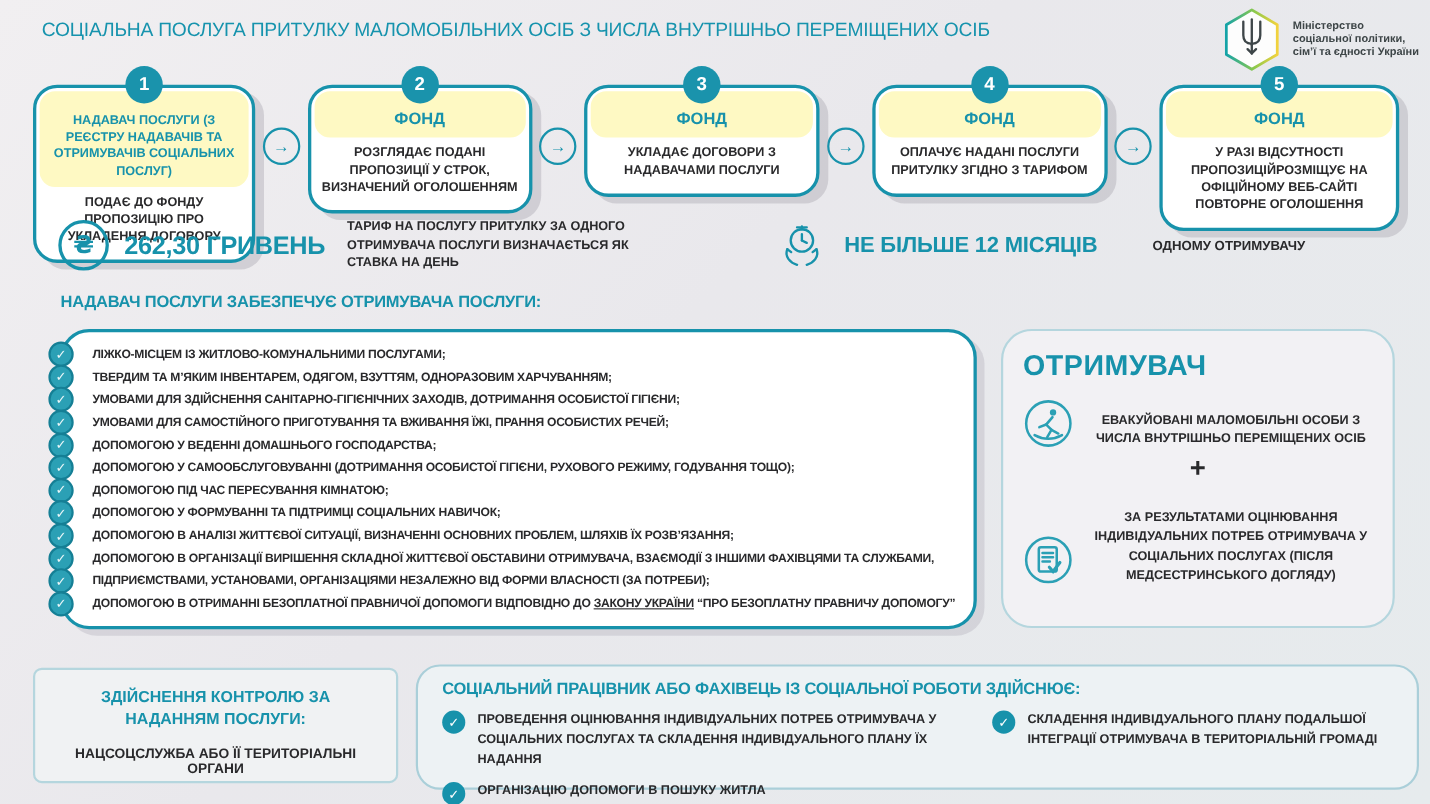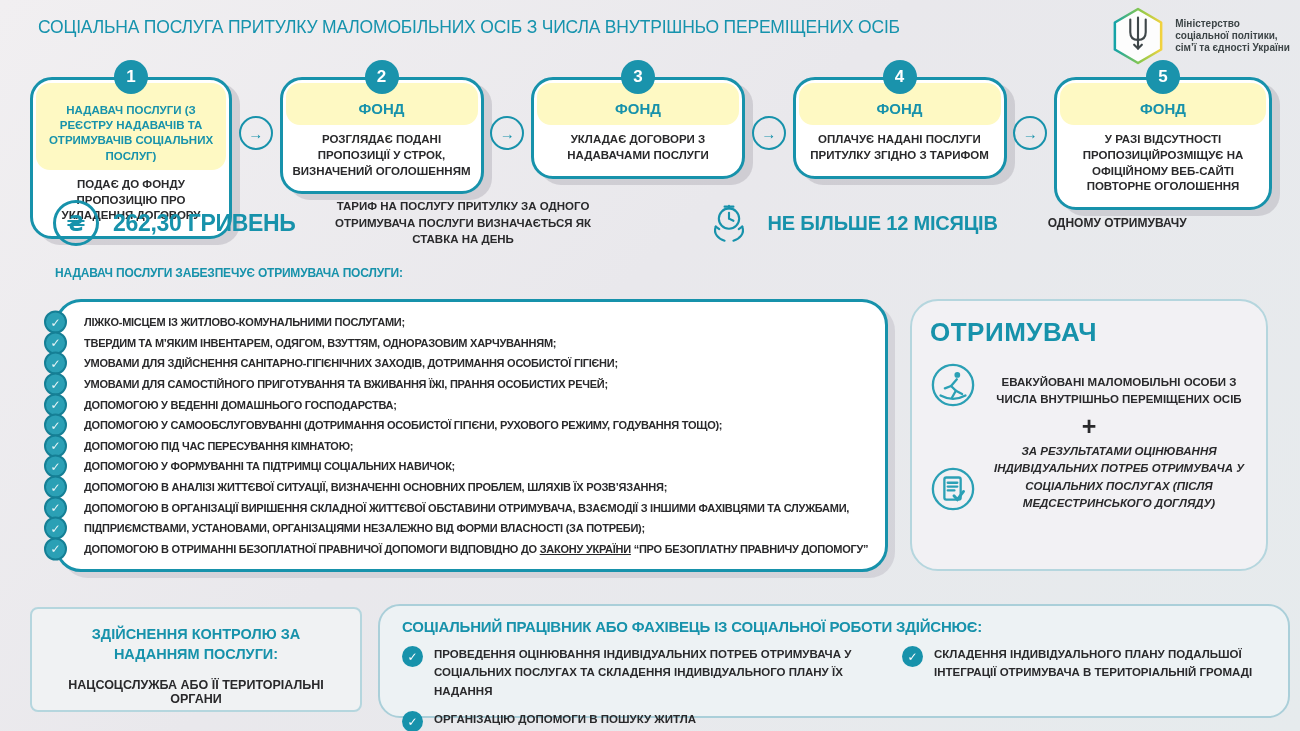--- a/index.html
+++ b/index.html
@@ -32,28 +32,28 @@
   .arrow-circle{width:30px;height:30px;border:2px solid #1792ab;border-radius:50%;
     color:#1792ab;display:flex;align-items:center;justify-content:center;font-size:15px;
     margin-top:56px;flex:none;background:transparent;}
 
   
   .inforow{position:absolute;left:53px;top:198px;display:flex;align-items:center;}
   .coin{width:40px;height:40px;border:3px solid #1792ab;border-radius:50%;color:#1792ab;
     display:flex;align-items:center;justify-content:center;
     font-family:"DejaVu Sans",sans-serif;font-size:22px;font-weight:bold;flex:none;}
   .amount{margin-left:14px;color:#1792ab;font-size:23px;font-weight:bold;letter-spacing:-0.3px;}
-  .tariff-desc{margin-left:20px;width:295px;text-align:center;color:#29292b;
+  .tariff-desc{margin-left:20px;width:295px;color:#29292b;
     font-size:11.5px;font-weight:bold;line-height:1.45;}
   .clock-wrap{margin-left:95px;flex:none;}
   .duration{margin-left:16px;color:#1792ab;font-size:20px;font-weight:bold;letter-spacing:-0.2px;}
   .duration-note{margin-left:50px;color:#29292b;font-size:12px;font-weight:bold;}
 
   
-  .section-title{position:absolute;left:55px;top:266px;color:#1792ab;font-size:12px;
+  .section-title{position:absolute;left:55px;top:266px;color:#1792ab;font-size:15px;
     font-weight:bold;letter-spacing:-0.2px;}
   .list-box{position:absolute;left:55px;top:299px;width:785px;background:#fff;
     border:3px solid #1792ab;border-radius:26px;padding:10px 16px 10px 26px;
     box-shadow:7px 6px 0 rgba(175,173,182,0.35);}
   .list-row{position:relative;height:20.6px;display:flex;align-items:center;}
   .list-row .txt{color:#29292b;font-size:11px;font-weight:bold;letter-spacing:-0.25px;
     white-space:nowrap;}
   .chk-ring{position:absolute;left:-40px;top:50%;transform:translateY(-50%);
     width:19px;height:19px;border-radius:50%;background:#2ba0b5;border:2px solid #157f95;
     color:#eaf6f8;display:flex;align-items:center;justify-content:center;
@@ -262,21 +262,21 @@
             <path d="M28 18 L22 25 L27 30 L23 37"></path>
             <path d="M22 25 L15.5 27.5"></path>
             <path d="M27 30 L33.5 33.5"></path>
             <path d="M11 35 Q24 42 37 35"></path>
           </g>
         </svg>
       </span>
       <div class="rec-text">ЕВАКУЙОВАНІ МАЛОМОБІЛЬНІ ОСОБИ З ЧИСЛА ВНУТРІШНЬО ПЕРЕМІЩЕНИХ ОСІБ</div>
     </div>
     <div class="plus">+</div>
-    <div class="rec-row" style="margin-top:4px;font-style:italic;">
+    <div class="rec-row" style="margin-top:24px;">
       <span>
         <svg width="46" height="46" viewBox="0 0 48 48">
           <g stroke="#2ba0b5" stroke-width="2.4" fill="none" stroke-linecap="round">
             <circle cx="24" cy="24" r="21"></circle>
             <rect x="15" y="12" width="17" height="23" rx="2"></rect>
             <path d="M18.5 17.5 h10 M18.5 21.5 h10 M18.5 25.5 h7"></path>
             <path d="M25 31 L28.5 35 L35 26.5" stroke-width="3"></path>
           </g>
         </svg>
       </span>

